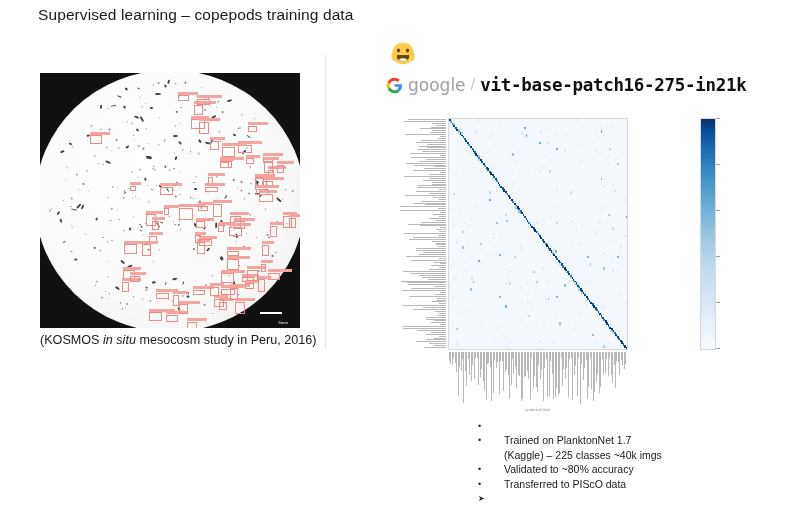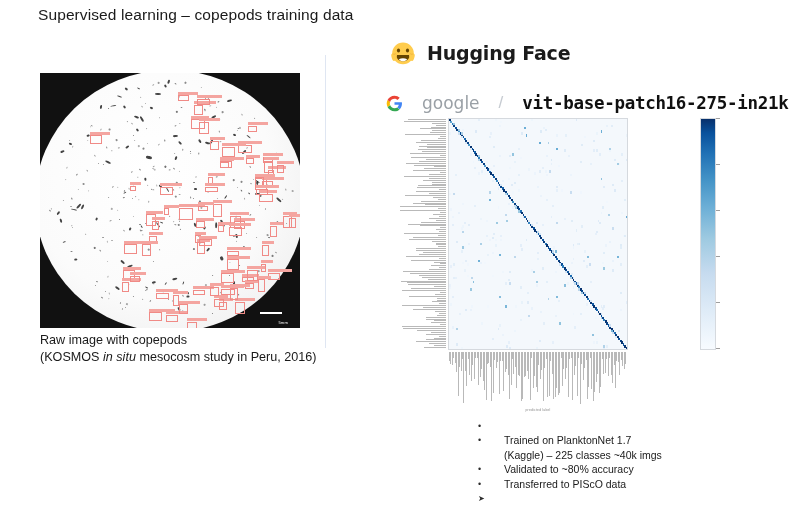--- a/index.html
+++ b/index.html
@@ -116,22 +116,22 @@
   }
   #hf-emoji{position:relative;width:30px;height:30px;flex:0 0 auto;}
   #hf-label{
     font-size:19px;font-weight:bold;color:#1b1b1b;
     letter-spacing:-.2px;
     font-family:"DejaVu Sans",sans-serif;
   }
 
   
   #model-row{
-    position:absolute;left:386px;top:93px;
-    display:flex;align-items:center;gap:19px;
+    position:absolute;left:386px;top:75px;
+    display:flex;align-items:center;gap:5px;
   }
   #google-g{width:17px;height:17px;flex:0 0 auto;}
   #model-org{
     font-size:17px;color:#9aa0a6;font-weight:400;
     font-family:"DejaVu Sans",sans-serif;
   }
   #model-slash{font-size:17px;color:#c6cbd1;}
   #model-name{
     font-size:17.5px;font-weight:bold;color:#101010;
     font-family:"DejaVu Sans Mono","Liberation Mono",monospace;
@@ -670,39 +670,37 @@
         <div class="box" style="left: 190.4px; top: 214.6px; width: 8px; height: 12.5px;"></div>
         <div class="boxlbl" style="left: 190.4px; top: 211px; width: 19.2px;"></div>
         <div class="box" style="left: 165.1px; top: 113.9px; width: 13.2px; height: 5.4px;"></div>
         <div class="boxlbl" style="left: 165.1px; top: 110.3px; width: 20px;"></div>
       </div>
     <div id="scalebar"></div>
     <div id="scalebar-label">5mm</div>
   </div>
 
   <div id="copepod-caption">
-    <div>Raw image with copepods</div>
     <div><span>(KOSMOS </span><span class="it">in situ</span><span> mesocosm study in Peru, 2016)</span></div>
   </div>
 
   <div id="hf-header">
     <span id="hf-emoji">
       <svg viewBox="0 0 36 36" width="30" height="30" aria-hidden="true">
         <circle cx="18" cy="18.5" r="13" fill="#ffcc4d"></circle>
         <ellipse cx="12.6" cy="15" rx="1.9" ry="2.3" fill="#664500"></ellipse>
         <ellipse cx="23.4" cy="15" rx="1.9" ry="2.3" fill="#664500"></ellipse>
         <path d="M11 20.5h14c.7 0 1.2.6 1 1.3C25.2 25.4 21.9 28 18 28s-7.2-2.6-8-6.2c-.2-.7.3-1.3 1-1.3z" fill="#664500"></path>
         <path d="M13 25.4c1.4-.8 3.2-1.2 5-1.2s3.6.4 5 1.2c-1.3 1.6-3.1 2.6-5 2.6s-3.7-1-5-2.6z" fill="#ffffff"></path>
         <path d="M6.6 17.8c1.6-1.3 3.2-.4 3.8.9.7 1.5.2 3.3-.2 4.6-.4 1.4-1.2 3.3-2.2 4-.9.6-2 .2-2.5-.8-.5-1-1.5-3.6-1.6-5.4-.1-1.6.7-2.5 2.7-3.3z" fill="#ffcc4d"></path>
         <path d="M29.4 17.8c-1.6-1.3-3.2-.4-3.8.9-.7 1.5-.2 3.3.2 4.6.4 1.4 1.2 3.3 2.2 4 .9.6 2 .2 2.5-.8.5-1 1.5-3.6 1.6-5.4.1-1.6-.7-2.5-2.7-3.3z" fill="#ffcc4d"></path>
         <path d="M6.2 19.4c.6-.5 1.3-.2 1.6.4M8.1 18.9c.5-.4 1.1-.2 1.4.3" stroke="#e8a93b" stroke-width=".7" fill="none" stroke-linecap="round"></path>
         <path d="M29.8 19.4c-.6-.5-1.3-.2-1.6.4M27.9 18.9c-.5-.4-1.1-.2-1.4.3" stroke="#e8a93b" stroke-width=".7" fill="none" stroke-linecap="round"></path>
       </svg>
     </span>
-    <span id="hf-label">Hugging Face</span>
   </div>
 
   <div id="model-row">
     <span id="google-g">
       <svg viewBox="0 0 48 48" width="17" height="17" aria-hidden="true">
         <path fill="#4285f4" d="M45.1 24.5c0-1.6-.1-2.8-.4-4H24v7.3h12.1c-.2 2-1.6 5-4.5 7l6.9 5.3c4.1-3.8 6.6-9.4 6.6-15.6z"></path>
         <path fill="#34a853" d="M24 46c5.9 0 10.9-2 14.5-5.3l-6.9-5.3c-1.9 1.3-4.4 2.2-7.6 2.2-5.8 0-10.7-3.8-12.5-9.1l-7.1 5.5C8 41.3 15.4 46 24 46z"></path>
         <path fill="#fbbc05" d="M11.5 28.5c-.5-1.4-.7-2.9-.7-4.5s.3-3.1.7-4.5l-7.1-5.5C2.9 17 2 20.4 2 24s.9 7 2.4 10l7.1-5.5z"></path>
         <path fill="#ea4335" d="M24 10.6c4.1 0 6.9 1.8 8.5 3.3l6.2-6C34.9 4.5 29.9 2 24 2 15.4 2 8 6.7 4.4 14l7.1 5.5c1.8-5.3 6.7-8.9 12.5-8.9z"></path>
       </svg>

